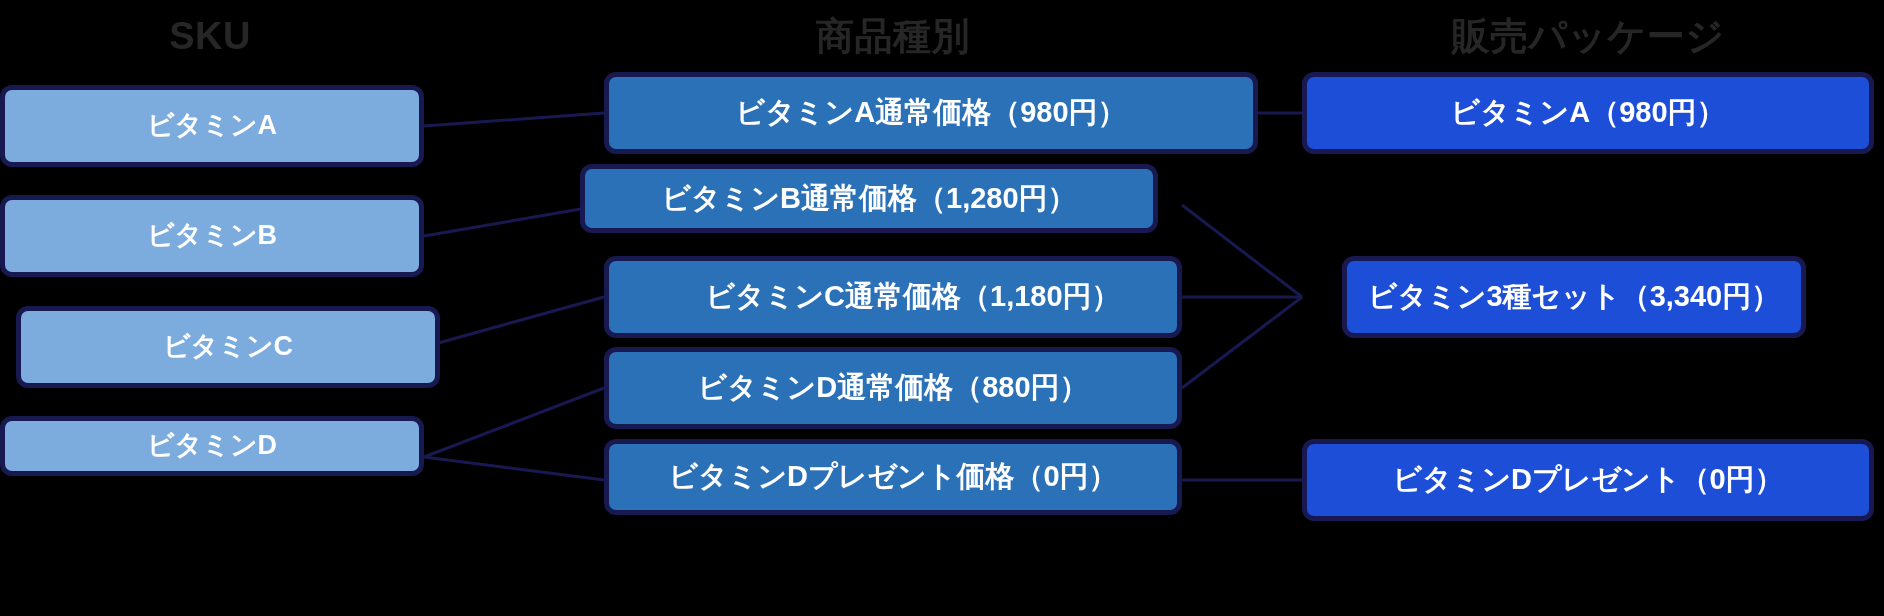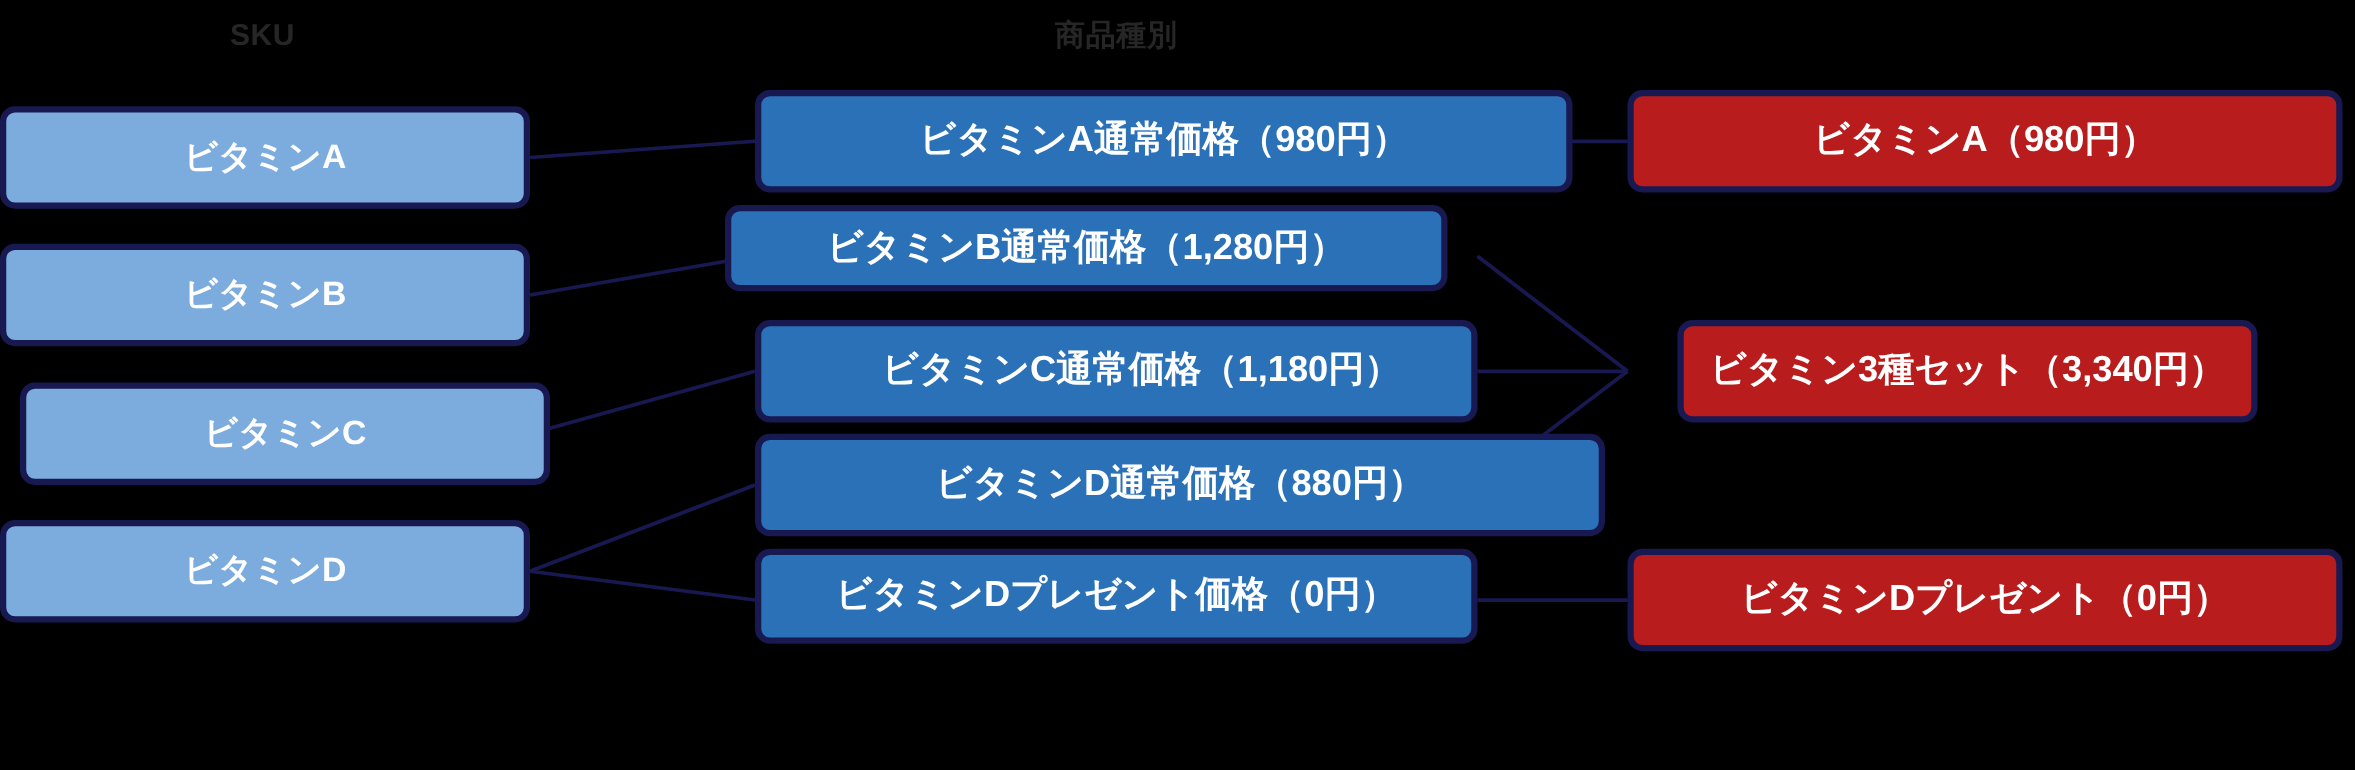--- a/index.html
+++ b/index.html
@@ -22,21 +22,21 @@
     left: 0;
     top: 0;
     width: 1884px;
     height: 616px;
     pointer-events: none;
   }
   .col-header {
     position: absolute;
     text-align: center;
     color: #262626;
-    font-size: 24px;
+    font-size: 38px;
     font-weight: bold;
     letter-spacing: 0.5px;
     white-space: nowrap;
     line-height: 1;
   }
   .node {
     position: absolute;
     box-sizing: border-box;
     border-radius: 12px;
     border: 5px solid #191952;
@@ -51,21 +51,21 @@
   }
   .node.sku {
     background: #7cabdd;
     font-size: 27px;
   }
   .node.kind {
     background: #2b71b8;
     font-size: 29px;
   }
   .node.pack {
-    background: #b91c1c;
+    background: #1d4ed8;
     font-size: 29px;
   }
 </style>
 </head>
 <body>
 
 <div id="stage">
 
   <svg id="edges" viewBox="0 0 1884 616" width="1884" height="616" aria-hidden="true">
       <line x1="424" y1="126" x2="604" y2="113" stroke="#191952" stroke-width="3"></line>
@@ -75,29 +75,30 @@
       <line x1="424" y1="457" x2="604" y2="480" stroke="#191952" stroke-width="3"></line>
       <line x1="1182" y1="113" x2="1302" y2="113" stroke="#191952" stroke-width="3"></line>
       <line x1="1182" y1="205" x2="1302" y2="297" stroke="#191952" stroke-width="3"></line>
       <line x1="1182" y1="297" x2="1302" y2="297" stroke="#191952" stroke-width="3"></line>
       <line x1="1182" y1="388" x2="1302" y2="297" stroke="#191952" stroke-width="3"></line>
       <line x1="1182" y1="480" x2="1302" y2="480" stroke="#191952" stroke-width="3"></line>
     </svg>
 
   <div class="col-header" style="left:60px; top:17px; width:300px;">SKU</div>
   <div class="col-header" style="left:743px; top:17px; width:300px;">商品種別</div>
+  <div class="col-header" style="left:1388px; top:17px; width:400px;">販売パッケージ</div>
 
   <div class="node sku" style="left:0px; top:85px; width:424px; height:82px;">ビタミンA</div>
   <div class="node sku" style="left:0px; top:195px; width:424px; height:82px;">ビタミンB</div>
   <div class="node sku" style="left:16px; top:306px; width:424px; height:82px;">ビタミンC</div>
-  <div class="node sku" style="left:0px; top:416px; width:424px; height:82px;">ビタミンD</div>
+  <div class="node sku" style="left:0px; top:416px; width:424px; height:60px;">ビタミンD</div>
 
   <div class="node kind" style="left:604px; top:72px; width:654px; height:82px;">ビタミンA通常価格（980円）</div>
   <div class="node kind" style="left:580px; top:164px; width:578px; height:69px;">ビタミンB通常価格（1,280円）</div>
   <div class="node kind" style="left:604px; top:256px; width:578px; height:82px;padding-left:40px;">ビタミンC通常価格（1,180円）</div>
-  <div class="node kind" style="left:604px; top:347px; width:680px; height:82px;">ビタミンD通常価格（880円）</div>
+  <div class="node kind" style="left:604px; top:347px; width:578px; height:82px;">ビタミンD通常価格（880円）</div>
   <div class="node kind" style="left:604px; top:439px; width:578px; height:76px;">ビタミンDプレゼント価格（0円）</div>
 
   <div class="node pack" style="left:1302px; top:72px; width:572px; height:82px;">ビタミンA（980円）</div>
   <div class="node pack" style="left:1342px; top:256px; width:464px; height:82px;">ビタミン3種セット（3,340円）</div>
   <div class="node pack" style="left:1302px; top:439px; width:572px; height:82px;">ビタミンDプレゼント（0円）</div>
 
 </div>
 
 </body></html>

